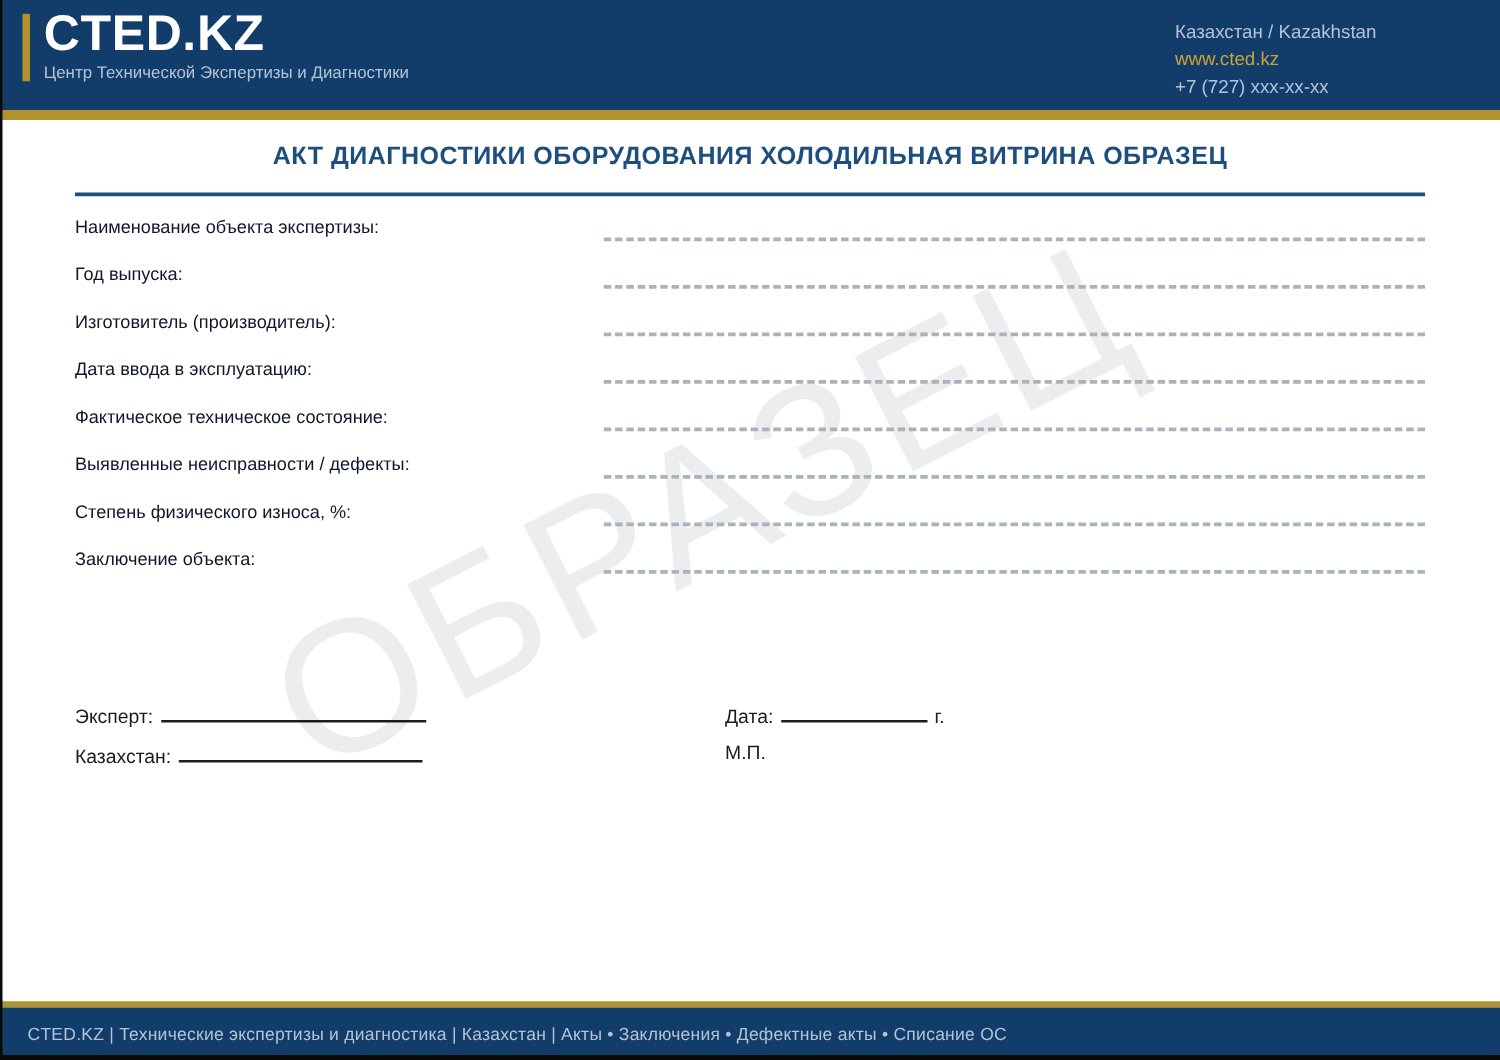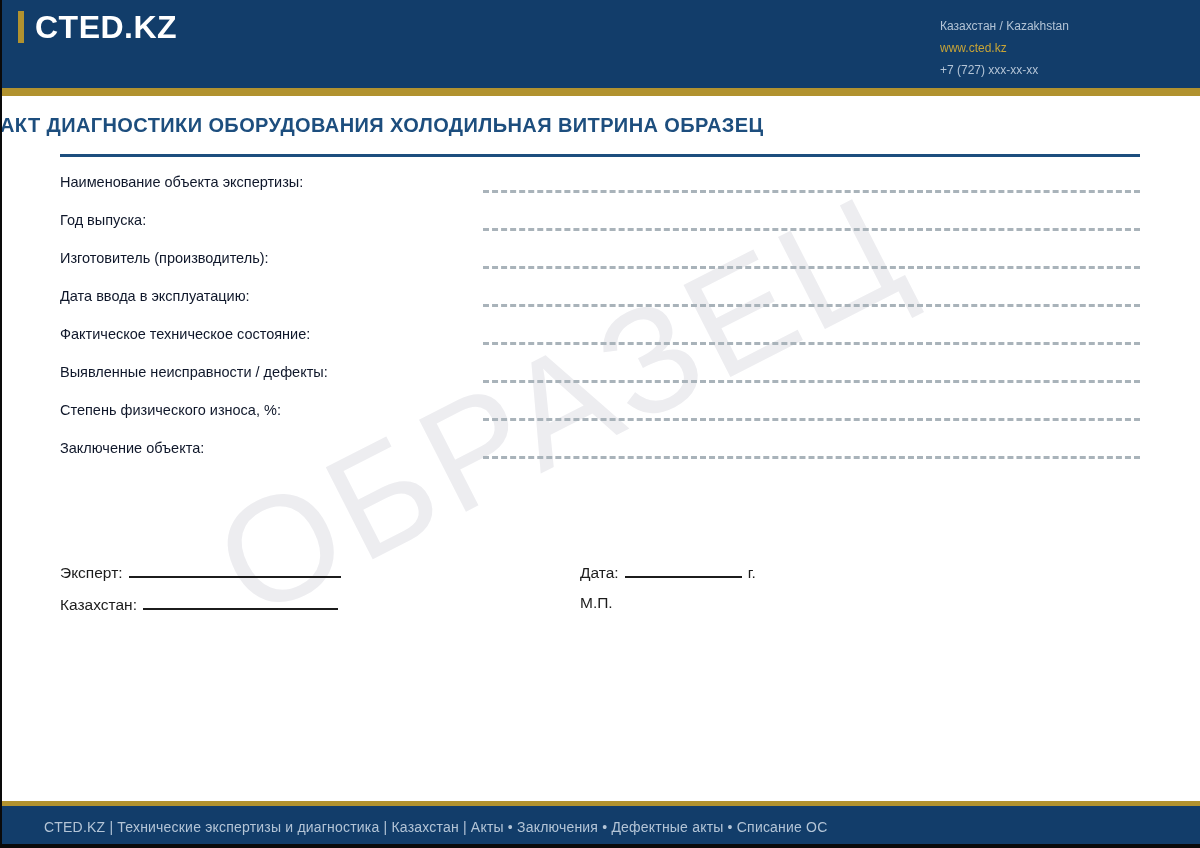--- a/index.html
+++ b/index.html
@@ -7,30 +7,30 @@
     position:relative; width:1200px; height:848px; background:#ffffff;
     overflow:hidden; font-family:"Liberation Sans", sans-serif;
   }
   
   .edge-left  { position:absolute; left:0; top:0; width:2px; height:100%; background:#0a0a0a; z-index:30; }
   .edge-bottom{ position:absolute; left:0; bottom:0; width:100%; height:4px; background:#0a0a0a; z-index:30; }
 
   
   .header { position:absolute; top:0; left:0; right:0; height:88px; background:#123d6a; z-index:5; }
   .logo-block { position:absolute; left:18px; top:11px; border-left:6px solid #b1922f; padding-left:11px; }
-  .logo { color:#ffffff; font-size:32px; font-weight:bold; line-height:32px; letter-spacing:0.5px; }
+  .logo { color:#ffffff; font-size:40px; font-weight:bold; line-height:32px; letter-spacing:0.5px; }
   .tagline { color:#b3c4d6; font-size:13.5px; margin-top:7px; }
-  .contact-block { position:absolute; left:940px; top:15px; font-size:12px; line-height:22px; }
+  .contact-block { position:absolute; left:940px; top:15px; font-size:15px; line-height:22px; }
   .country { color:#b3c4d6; }
   .website { color:#c8a436; }
   .phone   { color:#b3c4d6; }
   .gold-bar { position:absolute; top:88px; left:0; right:0; height:8px; background:#b1922f; z-index:5; }
 
   
-  .doc-title { position:absolute; top:114px; left:0; right:0; 
+  .doc-title { position:absolute; top:114px; left:0; right:0; text-align:center;
                color:#1d4e7e; font-size:20px; font-weight:bold; letter-spacing:0.4px; z-index:2; }
   .title-rule { position:absolute; top:154px; left:60px; right:60px; height:3px; background:#1d4e7e; z-index:2; }
 
   
   .watermark { position:absolute; left:562px; top:405px; transform:translate(-50%,-50%) rotate(-27deg);
                font-size:150px; font-weight:400; color:#ededf0; letter-spacing:6px;
                white-space:nowrap; z-index:1; pointer-events:none; }
 
   
   .fields { position:absolute; top:174px; left:60px; right:60px; z-index:2; }
@@ -45,30 +45,31 @@
   .uline { display:inline-block; border-bottom:2px solid #1c1c1c; height:14px; margin-left:6px; }
   .uline.w-expert   { width:212px; }
   .uline.w-date     { width:117px; }
   .uline.w-position { width:195px; }
   .g-suffix { margin-left:6px; }
 
   
   .footer-gold { position:absolute; left:0; bottom:42px; width:100%; height:5px; background:#b1922f; z-index:5; }
   .footer { position:absolute; left:0; bottom:0; width:100%; height:42px; background:#123d6a;
             display:flex; align-items:center; z-index:5; }
-  .footer-text { color:#b3c4d6; font-size:14px; padding-left:44px; letter-spacing:0.2px; }
+  .footer-text { color:#b3c4d6; font-size:14px; padding-left:22px; letter-spacing:0.2px; }
 </style>
 </head>
 <body>
 
 <div class="page">
 
   <div class="header">
     <div class="logo-block">
       <div class="logo">CTED.KZ</div>
+      <div class="tagline">Центр Технической Экспертизы и Диагностики</div>
     </div>
     <div class="contact-block">
       <div class="country">Казахстан / Kazakhstan</div>
       <div class="website">www.cted.kz</div>
       <div class="phone">+7 (727) xxx-xx-xx</div>
     </div>
   </div>
   <div class="gold-bar"></div>
 
   <div class="watermark">ОБРАЗЕЦ</div>

